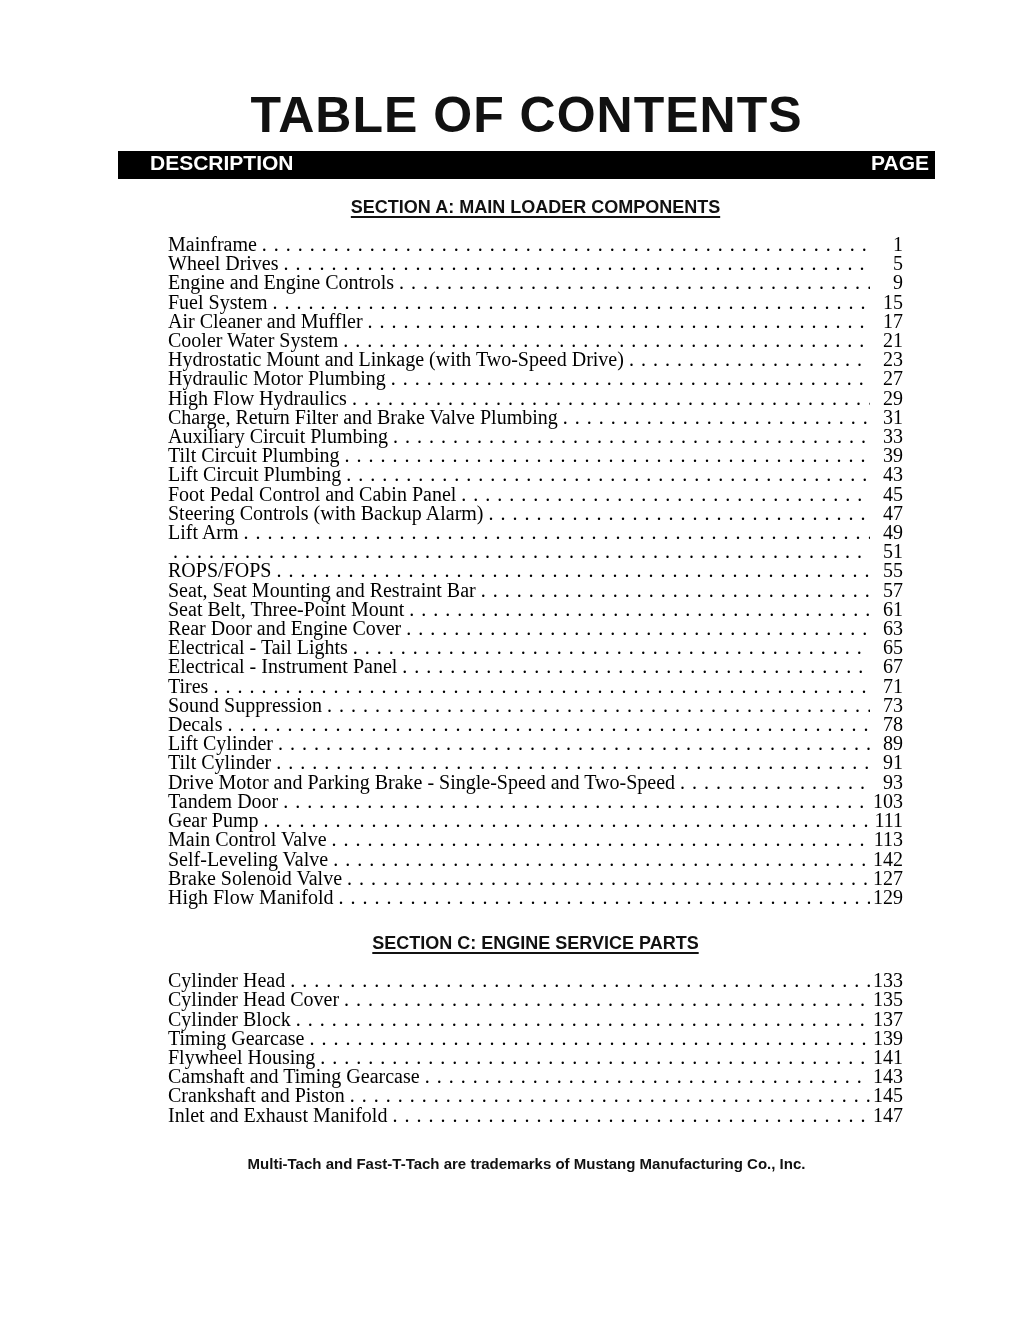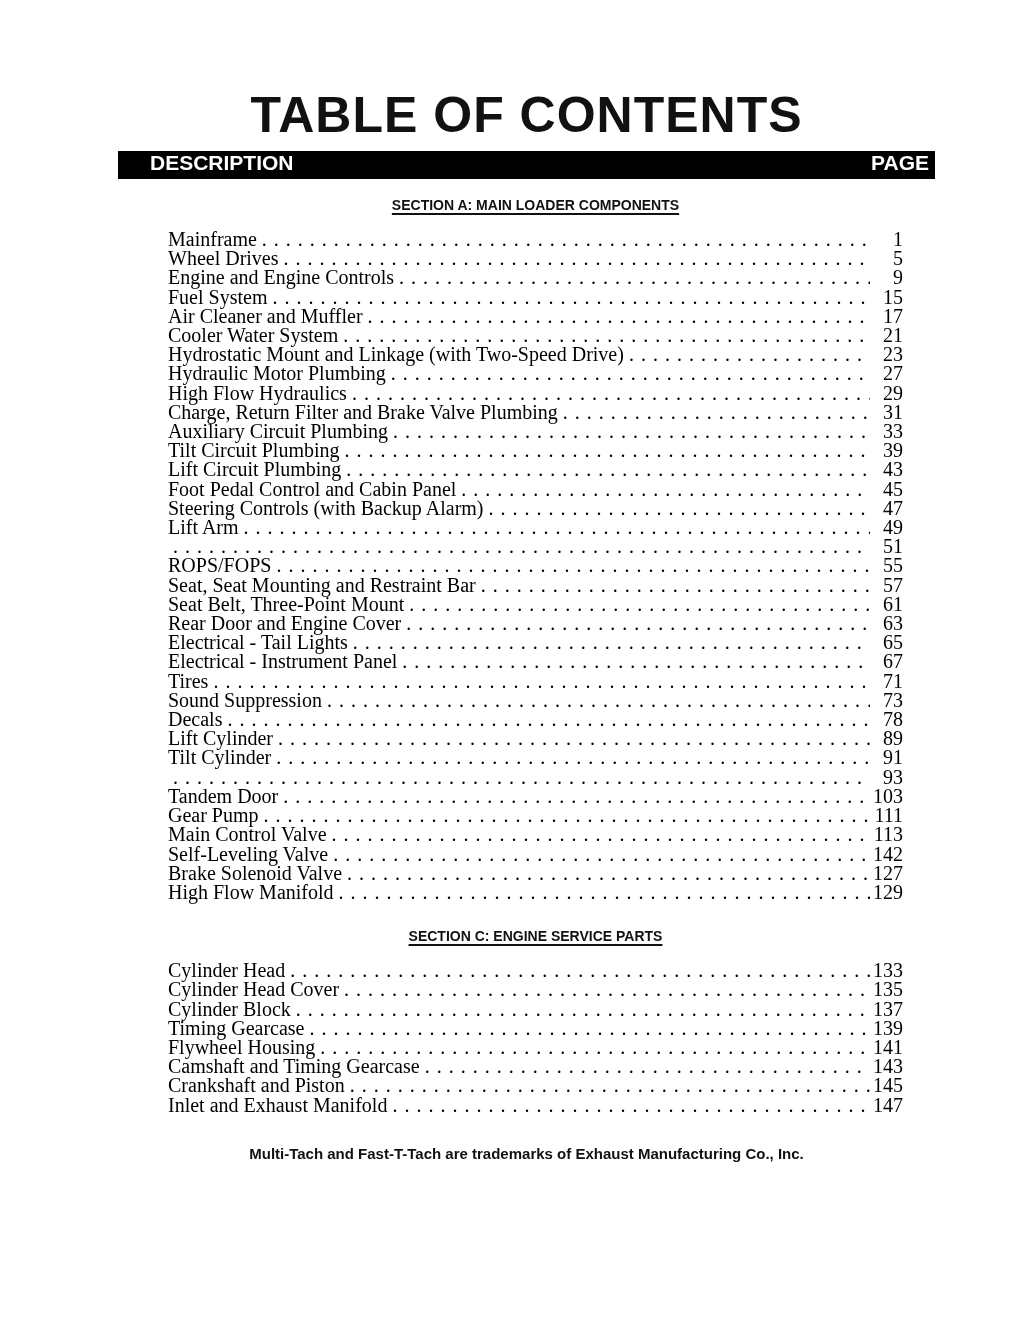--- a/index.html
+++ b/index.html
@@ -44,21 +44,21 @@
     font-size: 21px;
     padding: 0 6px 0 32px;
   }
   .toc-area {
     margin-left: 50px;
     width: 735px;
   }
   .section-title {
     font-family: "Liberation Sans", sans-serif;
     font-weight: bold;
-    font-size: 14px;
+    font-size: 18px;
     text-align: center;
     text-decoration: underline;
     text-decoration-thickness: 2px;
     text-underline-offset: 3px;
     color: #111111;
     margin: 26px 0 17px 0;
   }
   .toc-section:first-child .section-title { margin-top: 18px; }
   .toc-list { width: 100%; }
   .toc-row {
@@ -245,20 +245,21 @@
               <span class="toc-label">Lift Cylinder</span>
               <span class="leader">. . . . . . . . . . . . . . . . . . . . . . . . . . . . . . . . . . . . . . . . . . . . . . . . . . . . . . . . . . . . . . . . . . . . . . . . . . . . . . . . . . . . . . . . . . . . . . . . . . . . . . . . . . . . . . . . . . . . . . . . . . . . . . . . . . . . . . . . . . . . . . . . . . . . . . . . . . . . . . . . . . . . . . . . . . . . . . . . . . . . . . . . . . . . . . . . . . . . . . . .</span>
               <span class="toc-page">89</span>
             </div>
             <div class="toc-row">
               <span class="toc-label">Tilt Cylinder</span>
               <span class="leader">. . . . . . . . . . . . . . . . . . . . . . . . . . . . . . . . . . . . . . . . . . . . . . . . . . . . . . . . . . . . . . . . . . . . . . . . . . . . . . . . . . . . . . . . . . . . . . . . . . . . . . . . . . . . . . . . . . . . . . . . . . . . . . . . . . . . . . . . . . . . . . . . . . . . . . . . . . . . . . . . . . . . . . . . . . . . . . . . . . . . . . . . . . . . . . . . . . . . . . . .</span>
               <span class="toc-page">91</span>
             </div>
             <div class="toc-row">
+              <span class="toc-label">Drive Motor and Parking Brake - Single-Speed and Two-Speed</span>
               <span class="leader">. . . . . . . . . . . . . . . . . . . . . . . . . . . . . . . . . . . . . . . . . . . . . . . . . . . . . . . . . . . . . . . . . . . . . . . . . . . . . . . . . . . . . . . . . . . . . . . . . . . . . . . . . . . . . . . . . . . . . . . . . . . . . . . . . . . . . . . . . . . . . . . . . . . . . . . . . . . . . . . . . . . . . . . . . . . . . . . . . . . . . . . . . . . . . . . . . . . . . . . .</span>
               <span class="toc-page">93</span>
             </div>
             <div class="toc-row">
               <span class="toc-label">Tandem Door</span>
               <span class="leader">. . . . . . . . . . . . . . . . . . . . . . . . . . . . . . . . . . . . . . . . . . . . . . . . . . . . . . . . . . . . . . . . . . . . . . . . . . . . . . . . . . . . . . . . . . . . . . . . . . . . . . . . . . . . . . . . . . . . . . . . . . . . . . . . . . . . . . . . . . . . . . . . . . . . . . . . . . . . . . . . . . . . . . . . . . . . . . . . . . . . . . . . . . . . . . . . . . . . . . . .</span>
               <span class="toc-page">103</span>
             </div>
             <div class="toc-row">
               <span class="toc-label">Gear Pump</span>
@@ -327,16 +328,16 @@
             </div>
             <div class="toc-row">
               <span class="toc-label">Inlet and Exhaust Manifold</span>
               <span class="leader">. . . . . . . . . . . . . . . . . . . . . . . . . . . . . . . . . . . . . . . . . . . . . . . . . . . . . . . . . . . . . . . . . . . . . . . . . . . . . . . . . . . . . . . . . . . . . . . . . . . . . . . . . . . . . . . . . . . . . . . . . . . . . . . . . . . . . . . . . . . . . . . . . . . . . . . . . . . . . . . . . . . . . . . . . . . . . . . . . . . . . . . . . . . . . . . . . . . . . . . .</span>
               <span class="toc-page">147</span>
             </div>
           </div>
         </div>
       </div>
 
-    <div class="footer-note">Multi-Tach and Fast-T-Tach are trademarks of Exhaust Manufacturing Co., Inc.</div>
+    <div class="footer-note">Multi-Tach and Fast-T-Tach are trademarks of Mustang Manufacturing Co., Inc.</div>
 
   </div>
 </div>
 
 </body></html>

